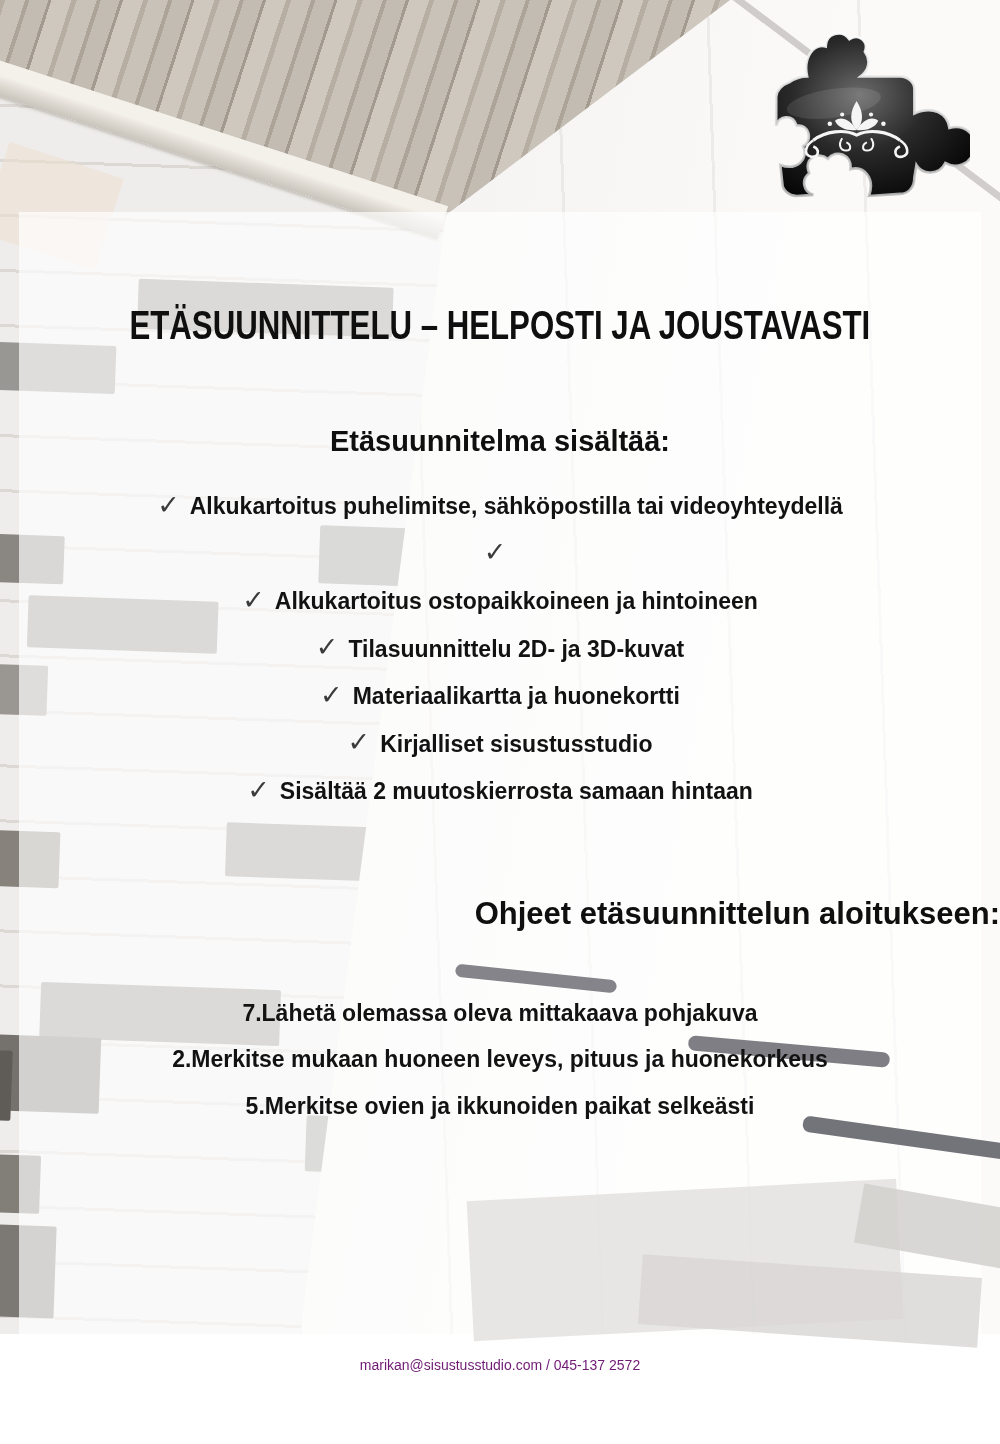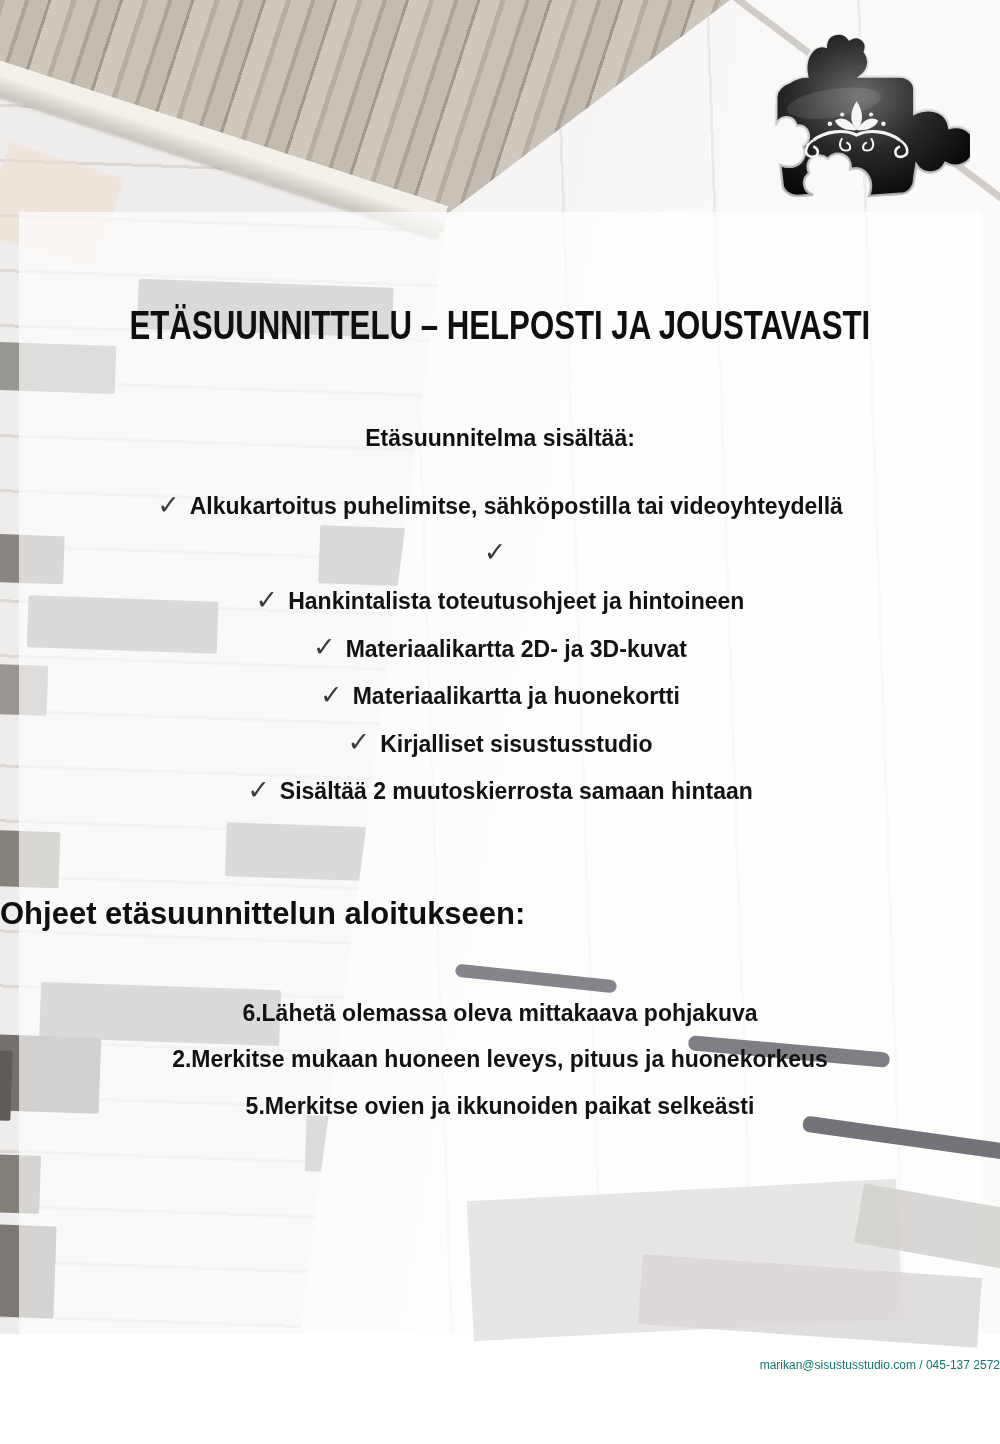--- a/index.html
+++ b/index.html
@@ -69,43 +69,43 @@
   .content{position:absolute;left:0;top:0;width:1000px;height:1444px;z-index:8;color:#111;}
   .title{
     position:absolute;top:303px;left:0;width:1000px;text-align:center;white-space:nowrap;
   }
   .title span{
     display:inline-block;font-size:40px;font-weight:700;letter-spacing:0;
     transform:scaleX(.78);transform-origin:center;color:#0f0f0f;
   }
   .subheading{
     position:absolute;top:425px;left:0;width:1000px;text-align:center;
-    font-size:23px;font-weight:700;color:#0f0f0f;
+    font-size:29px;font-weight:700;color:#0f0f0f;
   }
   .checklist{position:absolute;top:483px;left:0;width:1000px;}
   .check-row{
     height:47.5px;display:flex;align-items:center;justify-content:center;
     font-size:23px;font-weight:700;color:#121212;
   }
   .check-mark{
     font-size:27px;font-weight:400;color:#3b3b3b;margin-right:10px;
     transform:translateY(-2px);
   }
   .heading2{
-    position:absolute;top:896px;left:0;width:1000px;text-align:left;
+    position:absolute;top:896px;left:0;width:1000px;text-align:right;
     font-size:31px;font-weight:700;color:#0f0f0f;
   }
   .steps{position:absolute;top:990px;left:0;width:1000px;}
   .step-line{
     height:46.5px;display:flex;align-items:center;justify-content:center;
     font-size:23px;font-weight:700;color:#121212;
   }
   .footer{
-    position:absolute;top:1352px;left:0;width:1000px;text-align:right;
-    font-size:12px;color:#0f766e;line-height:26px;font-weight:400;
+    position:absolute;top:1352px;left:0;width:1000px;text-align:center;
+    font-size:14px;color:#701a75;line-height:26px;font-weight:400;
   }
 </style>
 </head>
 <body>
 
 <div class="page">
 
   <div class="photo">
     <div class="wall">
       <div class="tile" style="left:185px;top:332px;width:255px;height:50px;background:#8f8d8a;"></div>
@@ -210,44 +210,44 @@
     <div class="checklist">
       <div class="check-row">
         <span class="check-mark">✓</span>
         <span>Alkukartoitus puhelimitse, sähköpostilla tai videoyhteydellä</span>
       </div>
       <div class="check-row">
         <span class="check-mark">✓</span>
       </div>
       <div class="check-row">
         <span class="check-mark">✓</span>
-        <span>Hankintalista toteutusohjeet ja hintoineen</span>
-      </div>
-      <div class="check-row">
-        <span class="check-mark">✓</span>
-        <span>Materiaalikartta 2D- ja 3D-kuvat</span>
+        <span>Alkukartoitus ostopaikkoineen ja hintoineen</span>
+      </div>
+      <div class="check-row">
+        <span class="check-mark">✓</span>
+        <span>Tilasuunnittelu 2D- ja 3D-kuvat</span>
       </div>
       <div class="check-row">
         <span class="check-mark">✓</span>
         <span>Materiaalikartta ja huonekortti</span>
       </div>
       <div class="check-row">
         <span class="check-mark">✓</span>
         <span>Kirjalliset sisustusstudio</span>
       </div>
       <div class="check-row">
         <span class="check-mark">✓</span>
         <span>Sisältää 2 muutoskierrosta samaan hintaan</span>
       </div>
     </div>
 
     <div class="heading2">Ohjeet etäsuunnittelun aloitukseen:</div>
 
     <div class="steps">
-      <div class="step-line">6.Lähetä olemassa oleva mittakaava pohjakuva</div>
+      <div class="step-line">7.Lähetä olemassa oleva mittakaava pohjakuva</div>
       <div class="step-line">2.Merkitse mukaan huoneen leveys, pituus ja huonekorkeus</div>
       <div class="step-line">5.Merkitse ovien ja ikkunoiden paikat selkeästi</div>
     </div>
 
     <div class="footer">
       <div>marikan@sisustusstudio.com /  045-137 2572</div>
     </div>
 
   </div>
 </div>

